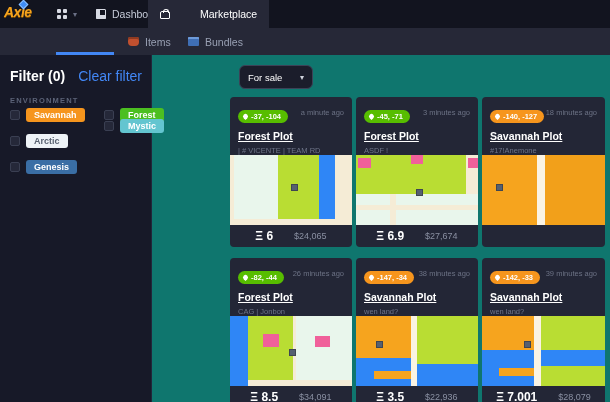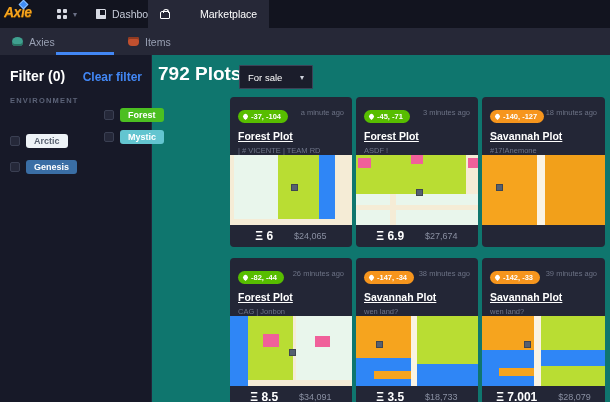--- a/index.html
+++ b/index.html
@@ -44,33 +44,33 @@
     border:1px solid #7d9410; border-radius:2px; }
   .si-item { background:#c0502f; border-radius:2px 2px 4px 4px; box-shadow:inset 0 2px 0 #8f3a20; }
   .si-bundle { background:#3f6fb5; border-radius:1px; box-shadow:inset 0 2px 0 #6d9ad8; }
 
   
   .sidebar { position:absolute; left:0; top:55px; width:152px; height:365px; background:#171928;
     border-right:1px solid #23263a; }
   .filter-head { position:absolute; left:10px; right:9px; top:13px; display:flex;
     justify-content:space-between; align-items:baseline; }
   .filter-title { font-size:14px; font-weight:bold; color:#fff; }
-  .clear-link { font-size:12px; color:#4287f5; cursor:pointer;font-weight:bold; }
+  .clear-link { font-size:14px; color:#4287f5; cursor:pointer; }
   .env-label { position:absolute; left:10px; top:41px; font-size:7.5px; letter-spacing:1.2px;
     color:#5c6378; font-weight:bold; }
   .opt { position:absolute; display:flex; align-items:center; gap:6px; }
   .chk { width:10px; height:10px; border-radius:2px; background:#252839; border:1px solid #3a3f52;
     cursor:pointer; flex:none; }
   .badge-f { font-size:9px; font-weight:bold; color:#fff; border-radius:3px; padding:2px 8px;
     cursor:pointer; white-space:nowrap; }
 
   
   .plots-count { position:absolute; left:158px; top:63px; font-size:19px; font-weight:600; color:#fff; }
   .sort-select { position:absolute; left:239px; top:65px; width:74px; height:24px;
-    border:1px solid #3c4257; border-radius:1px; display:flex; align-items:center;
+    border:1px solid #3c4257; border-radius:6px; display:flex; align-items:center;
     padding:0 8px; font-size:9.5px; color:#fff; cursor:pointer; background:#1b1d2b; }
   .sort-select .car { margin-left:auto; font-size:8px; color:#cfd3dd; }
 
   
   .card { position:absolute; width:122px; height:150px; background:#232636; border-radius:4px;
     overflow:hidden; cursor:pointer; }
   .card .hd { position:relative; padding:8px 8px 0 8px; height:58px; }
   .cbadge { display:inline-flex; align-items:center; gap:3px; border-radius:8px;
     padding:2px 7px 2px 5px; font-size:7.5px; font-weight:bold; color:#fff; }
   .cbadge.green { background:#57bd00; }
@@ -109,57 +109,60 @@
       <span class="tab-ic ic-dash"></span>
       <span>Dashboard</span>
     </div>
     <div class="top-tab active" style="left:148px;">
       <span class="tab-ic ic-market"></span>
       <span>Marketplace</span>
     </div>
   </div>
 
   <div class="subnav">
-    <div class="sub-item" style="left:12px;">
-      <span class="si si-axie"></span>
-      <span>Axies</span>
-    </div>
     <div class="sub-item" style="left:128px;">
       <span class="si si-item"></span>
       <span>Items</span>
+    </div>
+    <div class="sub-item" style="left:188px;">
+      <span class="si si-bundle"></span>
+      <span>Bundles</span>
     </div>
     <div class="sub-underline"></div>
   </div>
 
   <div class="sidebar">
     <div class="filter-head">
       <span class="filter-title">Filter (0)</span>
       <span class="clear-link">Clear filter</span>
     </div>
     <div class="env-label">ENVIRONMENT</div>
 
+    <div class="opt" style="left:10px; top:53px;">
+      <span class="chk"></span>
+      <span class="badge-f" style="background:#f6951d;">Savannah</span>
+    </div>
     <div class="opt" style="left:104px; top:53px;">
       <span class="chk"></span>
       <span class="badge-f" style="background:#4cbf21;">Forest</span>
     </div>
     <div class="opt" style="left:10px; top:79px;">
       <span class="chk"></span>
       <span class="badge-f" style="background:#eef3f7; color:#5a6372;">Arctic</span>
     </div>
-    <div class="opt" style="left:104px; top:75px;">
+    <div class="opt" style="left:104px; top:64px;">
       <span class="chk"></span>
       <span class="badge-f" style="background:#63c5d0;">Mystic</span>
     </div>
     <div class="opt" style="left:10px; top:105px;border-radius:7px;">
       <span class="chk"></span>
       <span class="badge-f" style="background:#3a6ea5;">Genesis</span>
     </div>
   </div>
 
-  <div class="plots-count">792 Plots</div>
   <div class="sort-select">
     <span>For sale</span>
     <span class="car">▾</span>
   </div>
 
   <div class="card" style="left:230px; top:97px;">
     <div class="hd">
       <span class="cbadge green">
           <span class="pin"></span>
           <span>-37, -104</span>
@@ -262,21 +265,21 @@
     <div class="map" style="background:#b9dd33;">
       <div class="b" style="left:0;top:0;width:45%;height:60%;background:#f6a41e;"></div>
       <div class="b" style="left:0;top:60%;width:45%;height:40%;background:#2f86f6;"></div>
       <div class="b" style="left:15%;top:78%;width:30%;height:12%;background:#f6a41e;"></div>
       <div class="b" style="left:50%;top:68%;width:50%;height:32%;background:#2f86f6;"></div>
       <div class="b" style="left:45%;top:0;width:5%;height:100%;background:#faf3e3;"></div>
       <div class="marker" style="left:16%;top:36%;"></div>
     </div>
     <div class="price">
       <span class="eth">Ξ 3.5</span>
-      <span class="usd">$18,733</span>
+      <span class="usd">$22,936</span>
     </div>
   </div>
 
   <div class="card" style="left:482px; top:258px; width:123px;">
     <div class="hd">
       <span class="cbadge orange">
           <span class="pin"></span>
           <span>-142, -33</span>
         </span>
       <span class="ctime">39 minutes ago</span>

